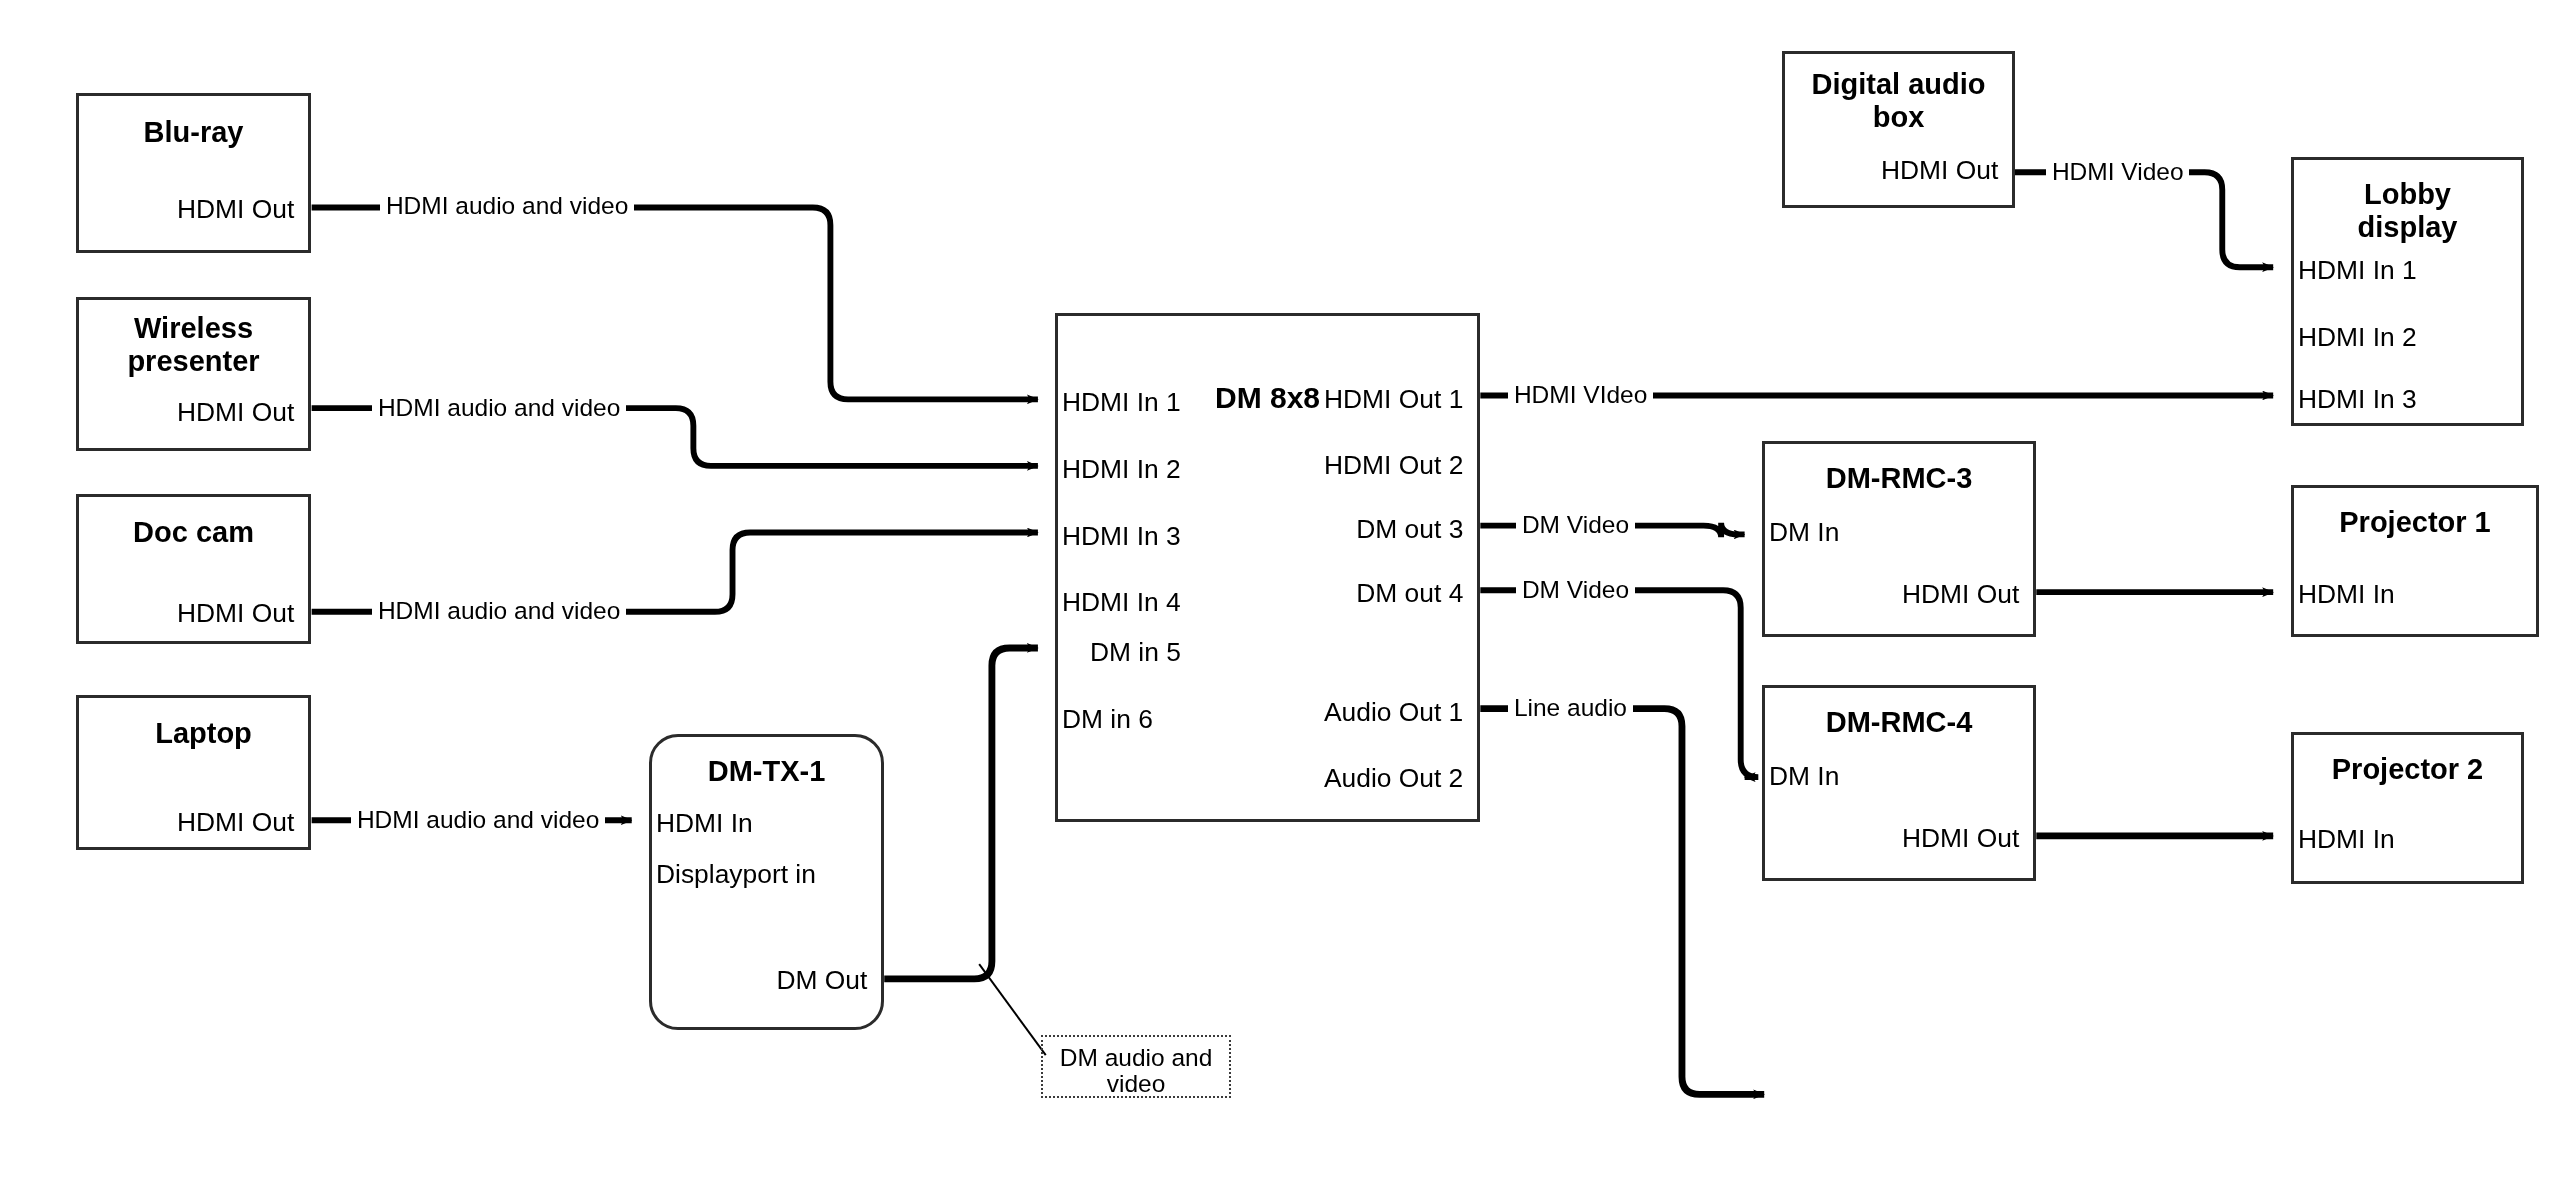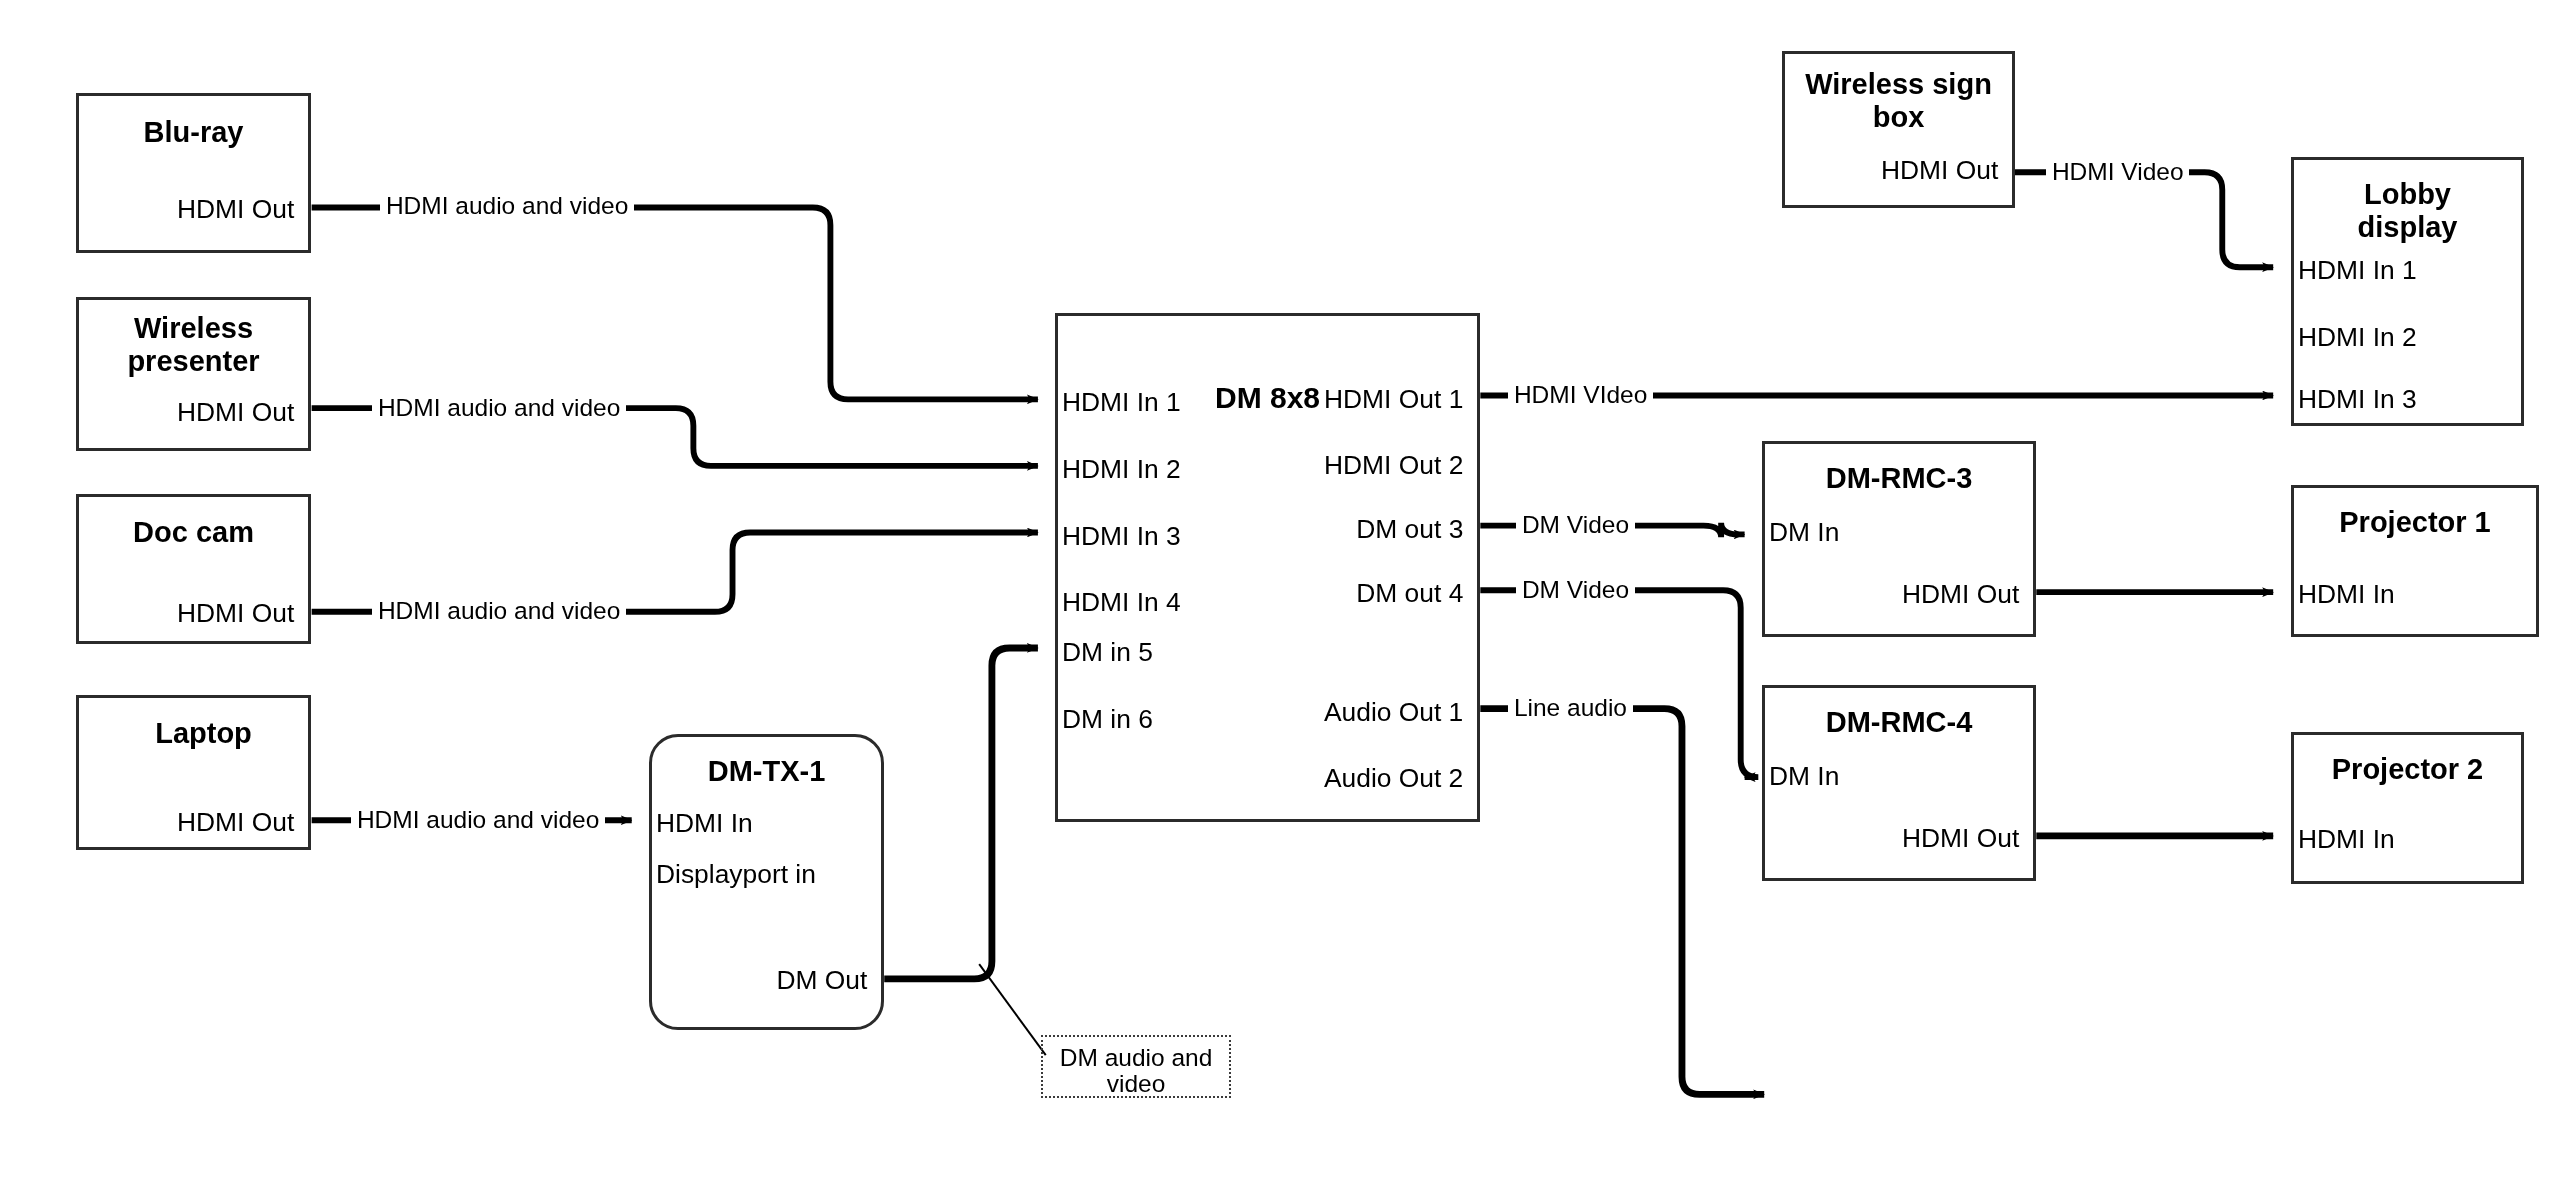--- a/index.html
+++ b/index.html
@@ -84,32 +84,32 @@
     <div class="port l" style="top:123px;font-size:26.4px;">Displayport in</div>
     <div class="port r" style="top:229px;font-size:26.4px;">DM Out</div>
   </div>
 
   <div class="node" style="left:1055px;top:313px;width:425px;height:509px;">
     <div class="ttl" style="top:19.6px;font-size:30px;margin-top:45px;">DM 8x8</div>
     <div class="port l" style="top:72px;font-size:26.4px;">HDMI In 1</div>
     <div class="port l" style="top:139px;font-size:26.4px;">HDMI In 2</div>
     <div class="port l" style="top:206px;font-size:26.4px;">HDMI In 3</div>
     <div class="port l" style="top:272px;font-size:26.4px;">HDMI In 4</div>
-    <div class="port l" style="top:322px;font-size:26.4px;">DM in 5</div>
+    <div class="port l" style="top:322px;font-size:26.4px;margin-left:28px;">DM in 5</div>
     <div class="port l" style="top:389px;font-size:26.4px;">DM in 6</div>
     <div class="port r" style="top:69px;font-size:26.4px;">HDMI Out 1</div>
     <div class="port r" style="top:135px;font-size:26.4px;">HDMI Out 2</div>
     <div class="port r" style="top:199px;font-size:26.4px;">DM out 3</div>
     <div class="port r" style="top:263px;font-size:26.4px;">DM out 4</div>
     <div class="port r" style="top:382px;font-size:26.4px;">Audio Out 1</div>
     <div class="port r" style="top:448px;font-size:26.4px;">Audio Out 2</div>
   </div>
 
   <div class="node" style="left:1782px;top:51px;width:233px;height:157px;">
-    <div class="ttl" style="top:13.7px;font-size:29px;">Wireless sign</div>
+    <div class="ttl" style="top:13.7px;font-size:29px;">Digital audio</div>
     <div class="ttl" style="top:47px;font-size:29px;">box</div>
     <div class="port r" style="top:102px;font-size:26.4px;">HDMI Out</div>
   </div>
 
   <div class="node" style="left:2291px;top:157px;width:233px;height:269px;">
     <div class="ttl" style="top:17.6px;font-size:29px;">Lobby</div>
     <div class="ttl" style="top:51px;font-size:29px;">display</div>
     <div class="port l" style="top:96px;font-size:26.4px;">HDMI In 1</div>
     <div class="port l" style="top:163px;font-size:26.4px;">HDMI In 2</div>
     <div class="port l" style="top:225px;font-size:26.4px;">HDMI In 3</div>

